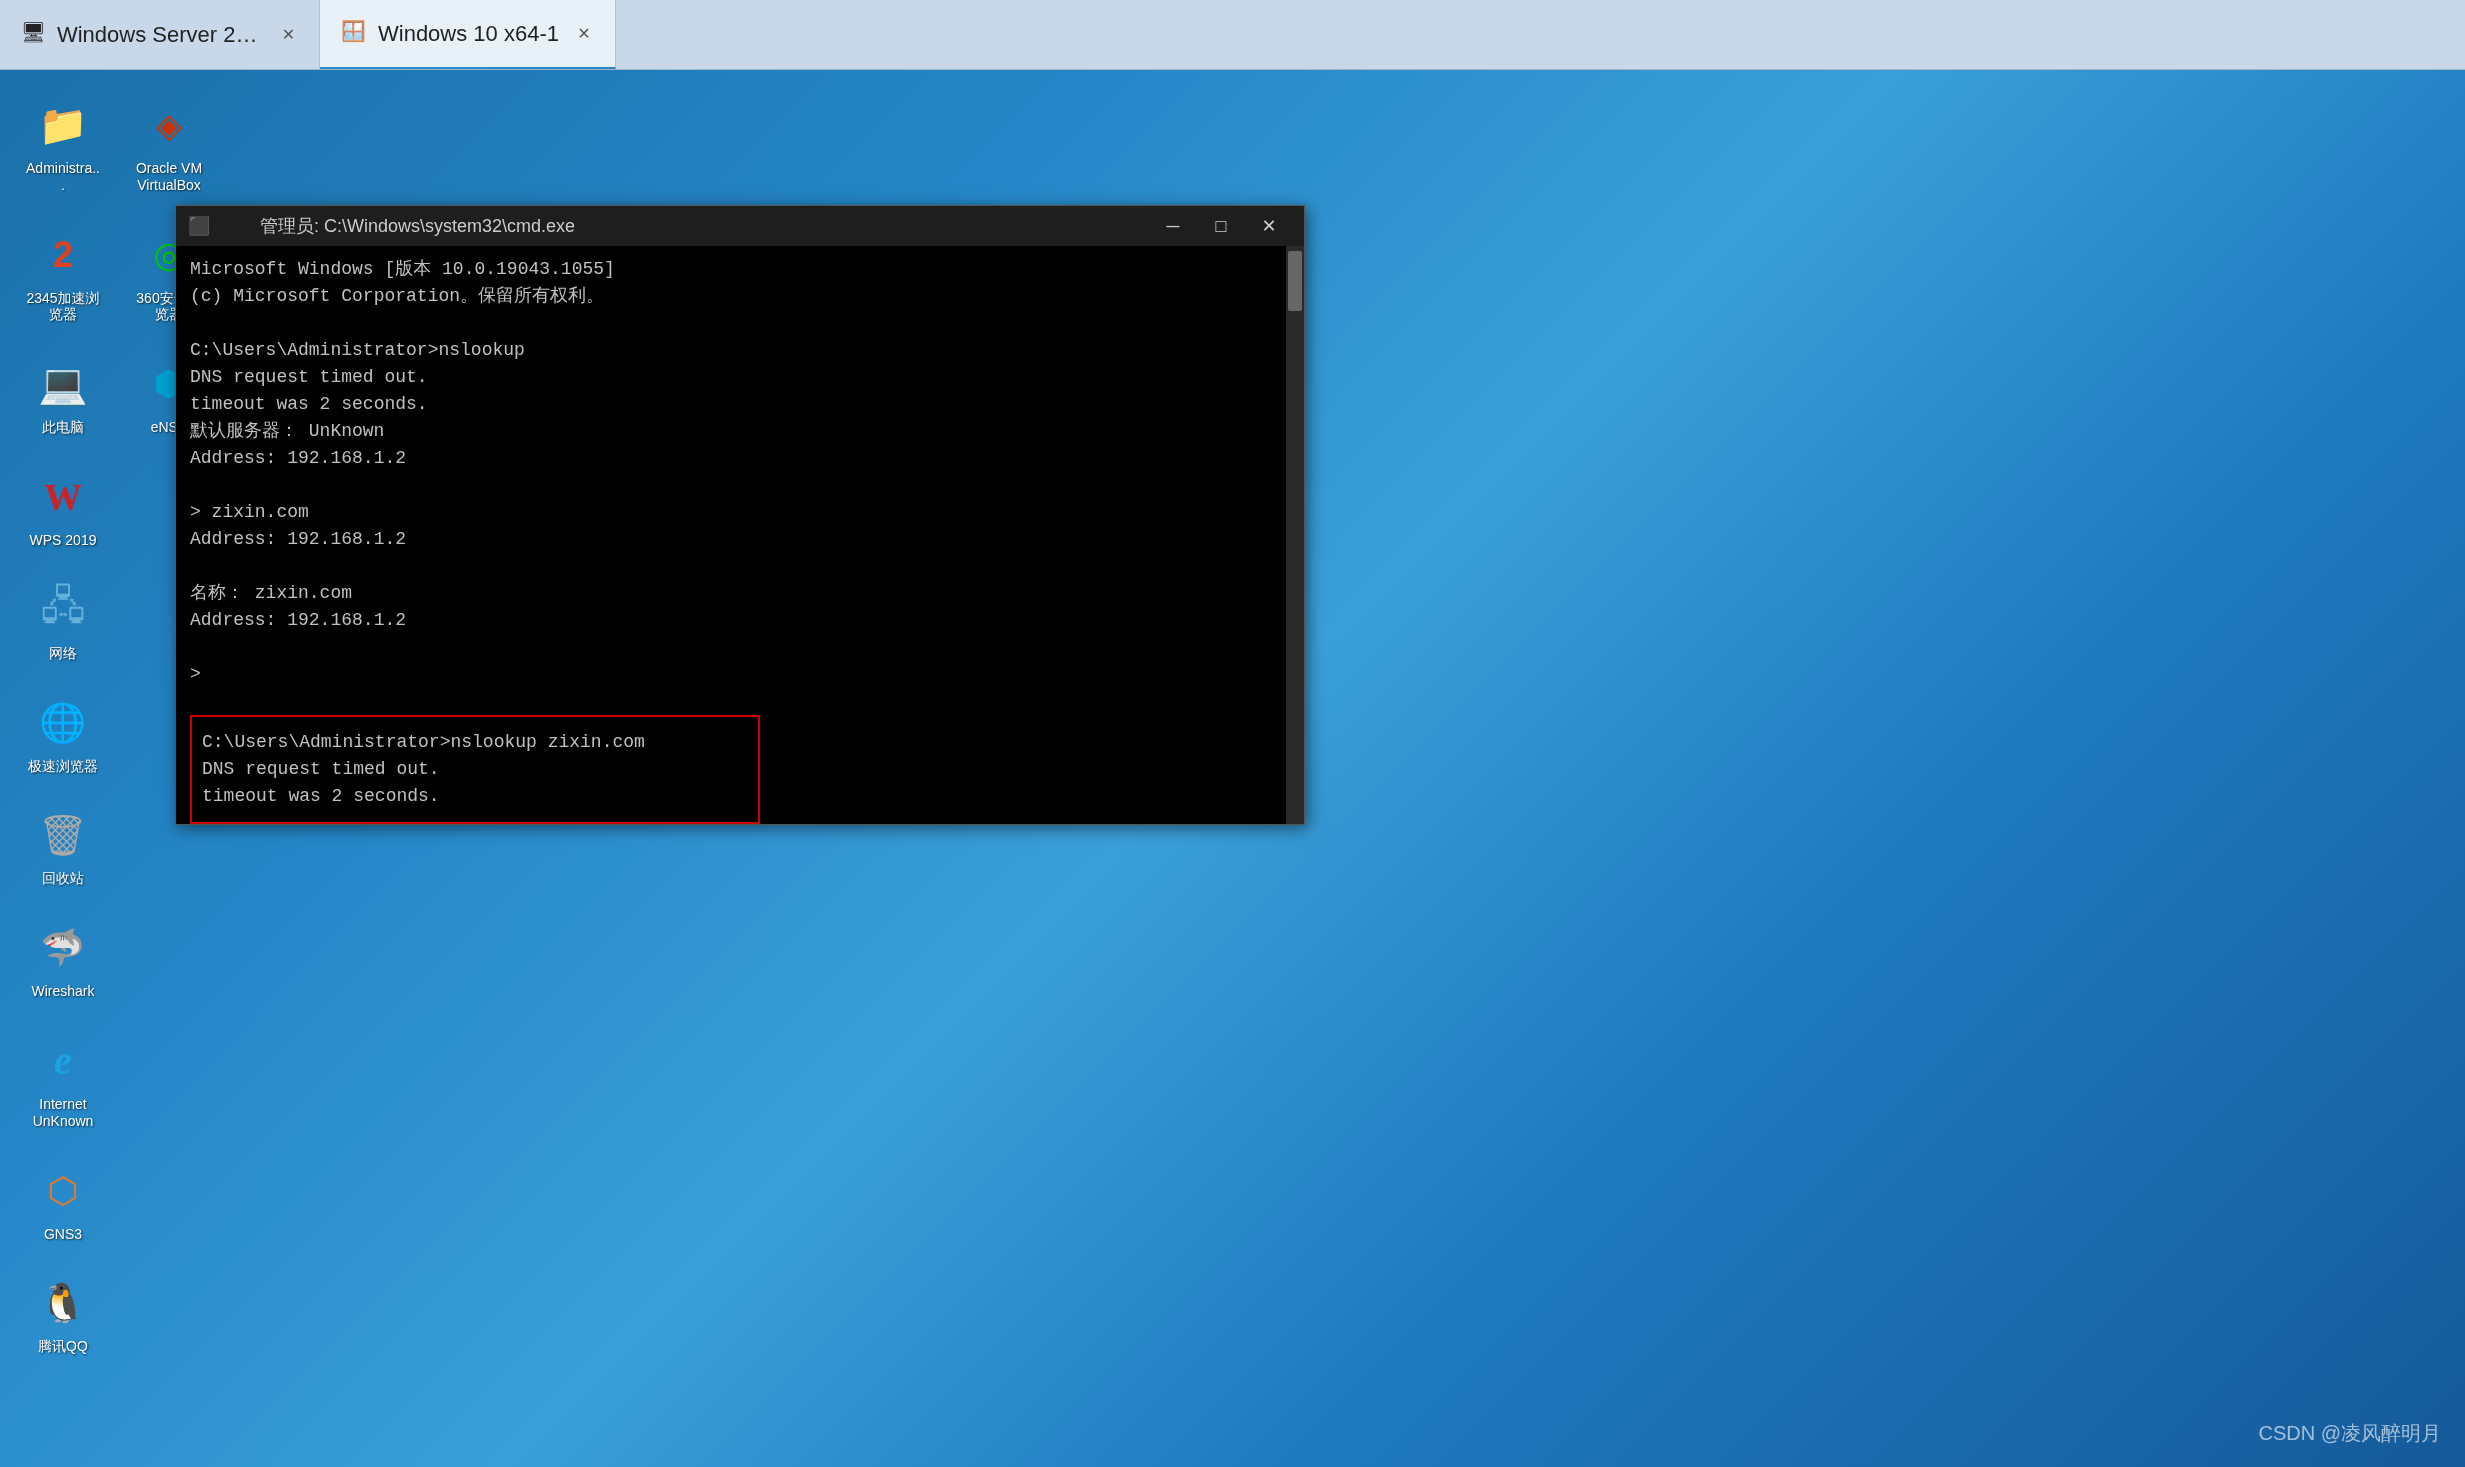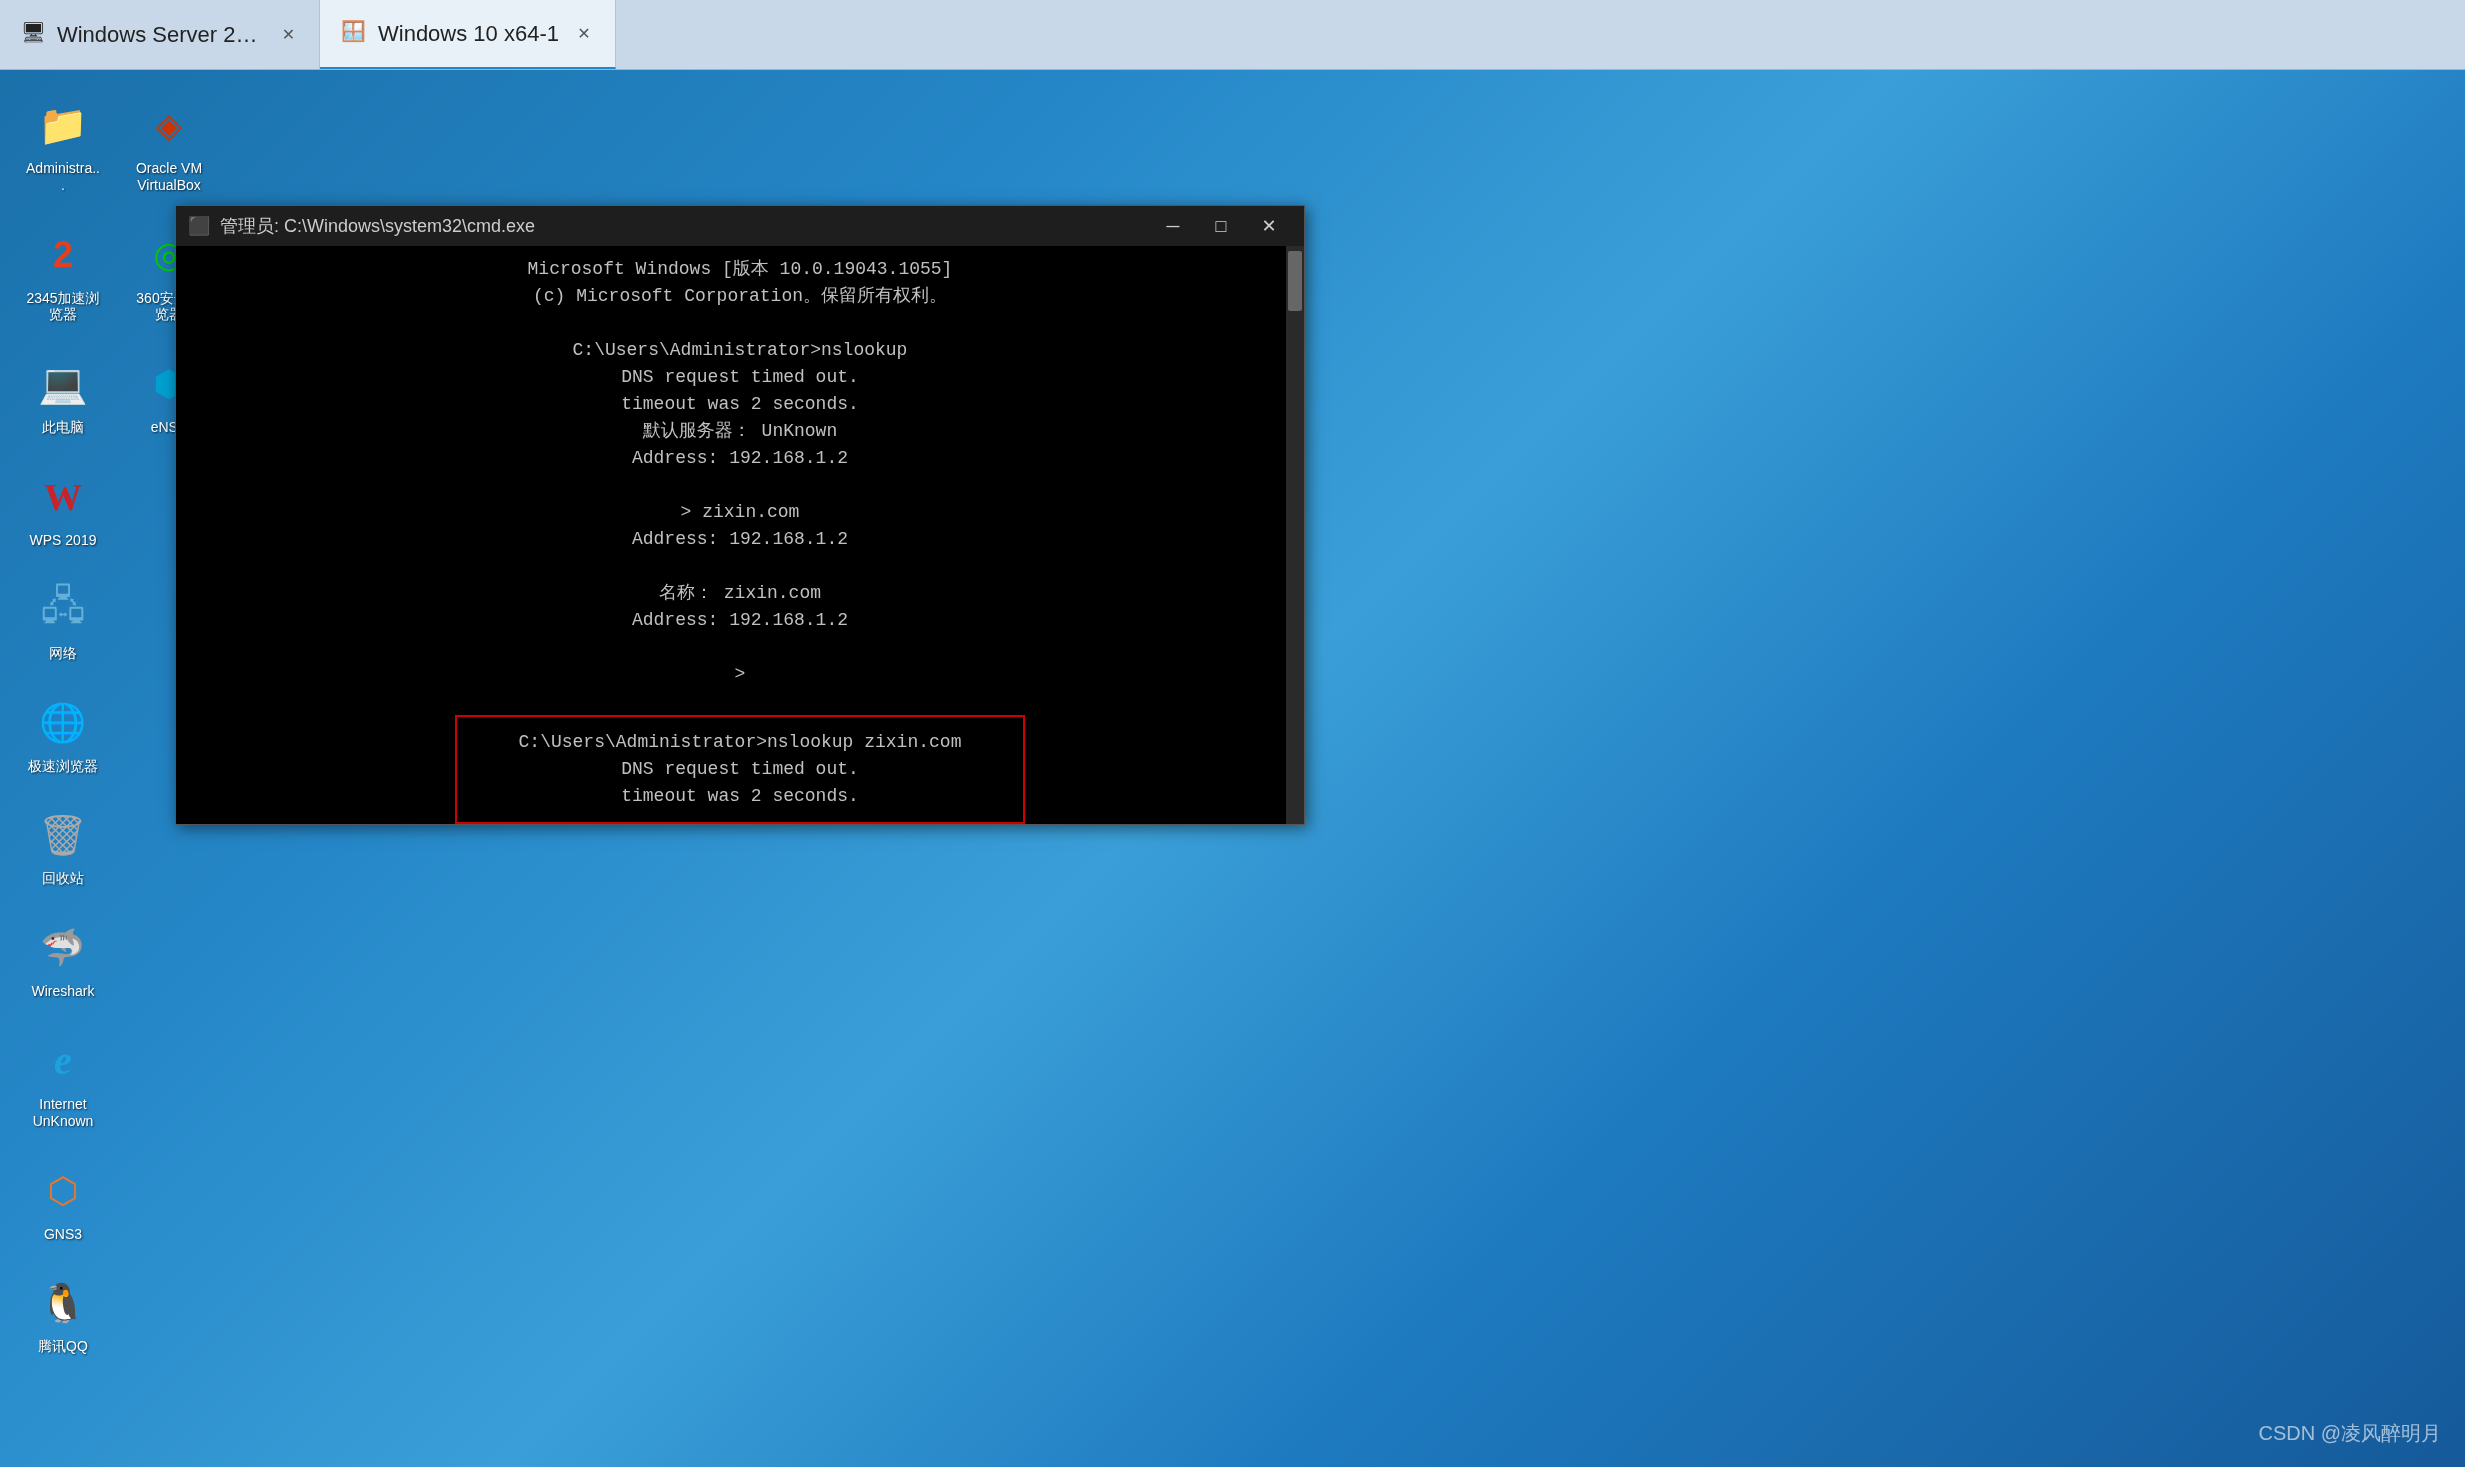--- a/index.html
+++ b/index.html
@@ -141,20 +141,21 @@
       width: 22px;
       height: 22px;
       font-size: 18px;
       color: #aaa;
     }
 
     .cmd-title-text {
       color: #ccc;
       font-size: 18px;
       flex: 1;
+      margin-left: 40px;
     }
 
     .cmd-controls {
       display: flex;
       gap: 2px;
     }
 
     .cmd-btn {
       width: 46px;
       height: 32px;
@@ -169,21 +170,20 @@
 
     .cmd-content {
       flex: 1;
       overflow: hidden;
       padding: 10px 14px;
       color: #c0c0c0;
       font-family: 'Courier New', Consolas, monospace;
       font-size: 18px;
       line-height: 1.5;
       position: relative;
-      text-align: center;
     }
 
     .cmd-scrollbar {
       position: absolute;
       right: 0;
       top: 0;
       bottom: 0;
       width: 18px;
       background: #2a2a2a;
     }

